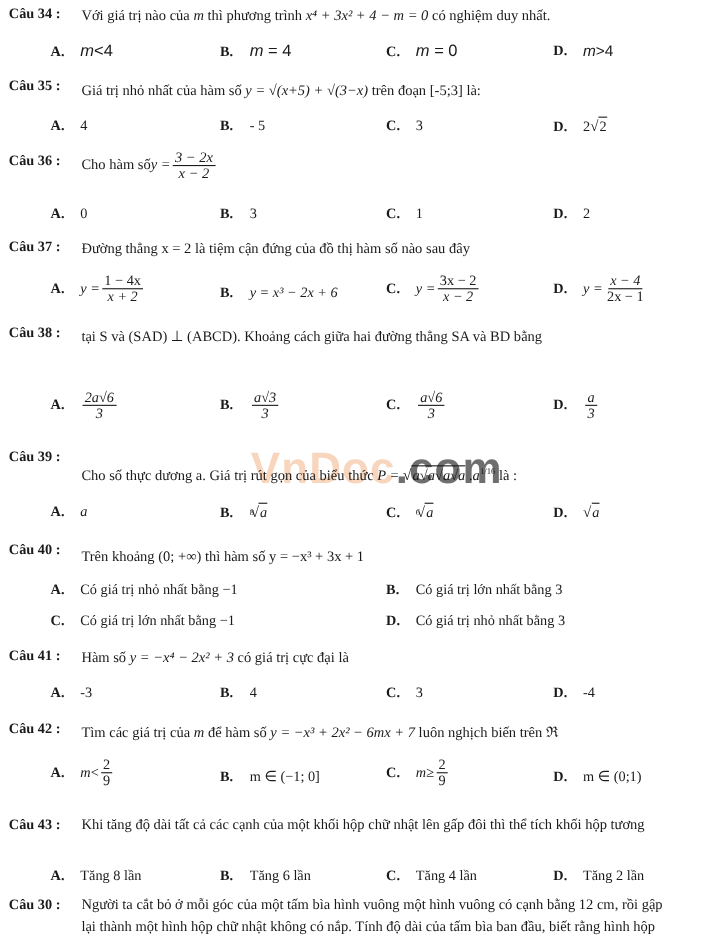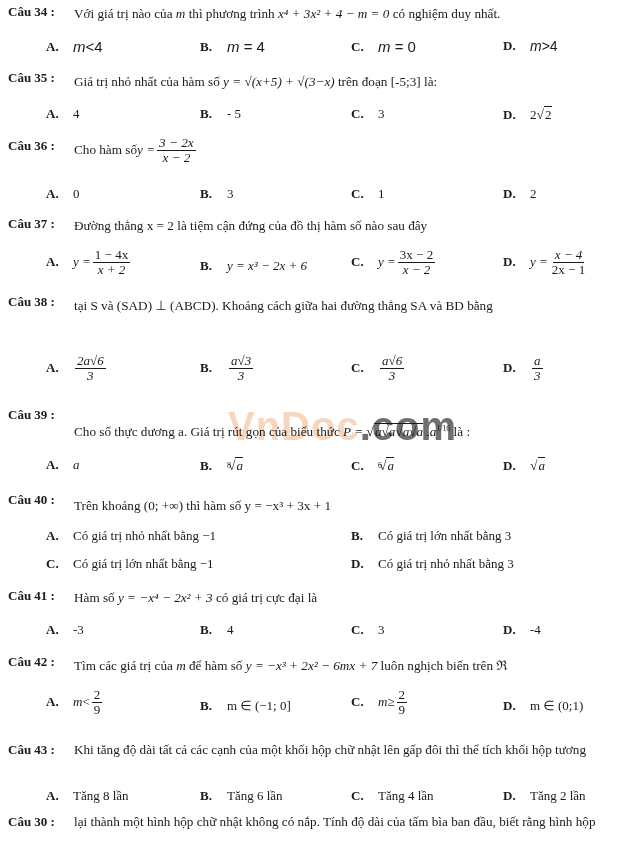--- a/index.html
+++ b/index.html
@@ -295,15 +295,16 @@
     </div>
   <div class="opt" style="left:503px;top:46px;">
       <span class="ol">D.</span>
       <span>Tăng 2 lần</span>
     </div>
 </div>
 
 <div class="q front" style="top:814px;">
   <span class="qlabel">Câu 30 :</span>
   <div class="qtext" style="top:-2px;">
+    <div>Người ta cắt bỏ ở mỗi góc của một tấm bìa hình vuông một hình vuông có cạnh bằng 12 cm, rồi gập</div>
     <div>lại thành một hình hộp chữ nhật không có nắp. Tính độ dài của tấm bìa ban đầu, biết rằng hình hộp</div>
   </div>
 </div>
 
 </body></html>

